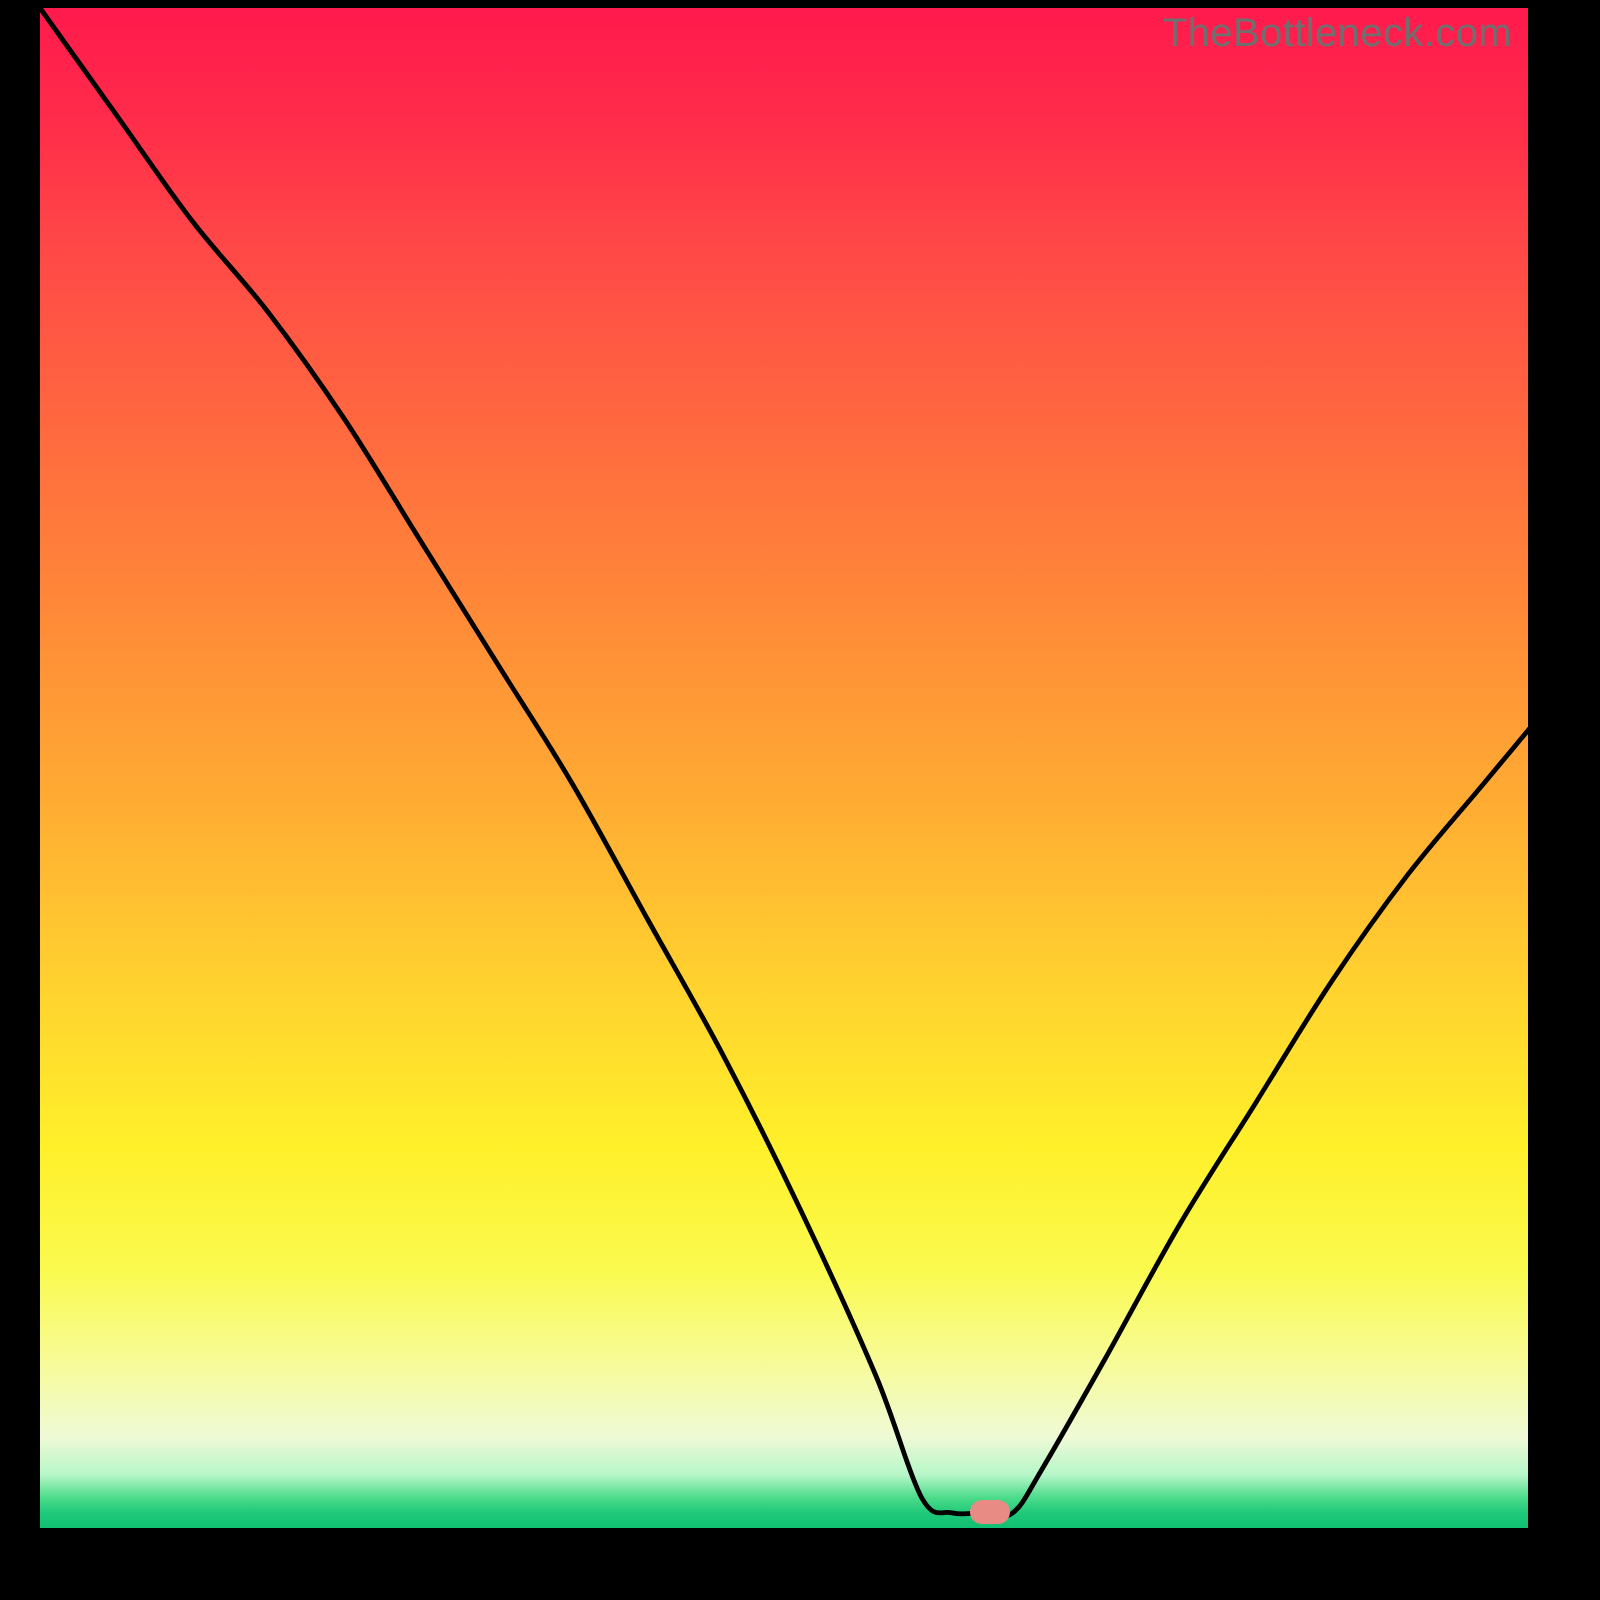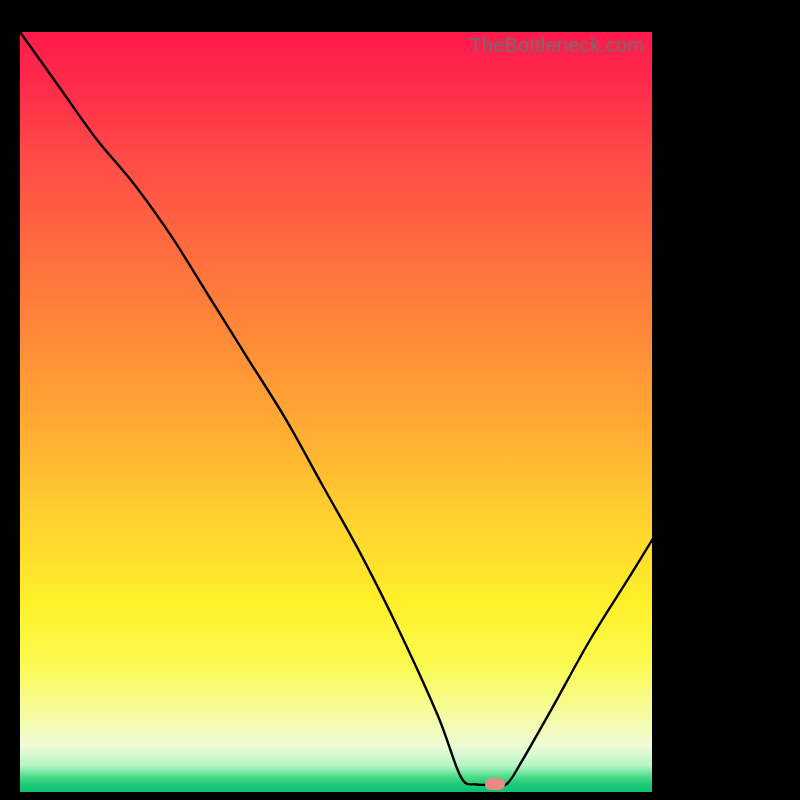--- a/index.html
+++ b/index.html
@@ -13,22 +13,22 @@
   }
   .frame {
     position: relative;
     width: 800px;
     height: 800px;
     background: #000;
   }
   .plot-area {
     position: absolute;
     left: 20px;
-    top: 32px;
-    width: 632px;
+    top: 4px;
+    width: 744px;
     height: 760px;
     
     background: linear-gradient(
       to bottom,
       #ff1a4d 0%,
       #ff2b4a 7%,
       #ff4947 16%,
       #ff6a3f 28%,
       #ff8a38 40%,
       #ffab33 52%,

